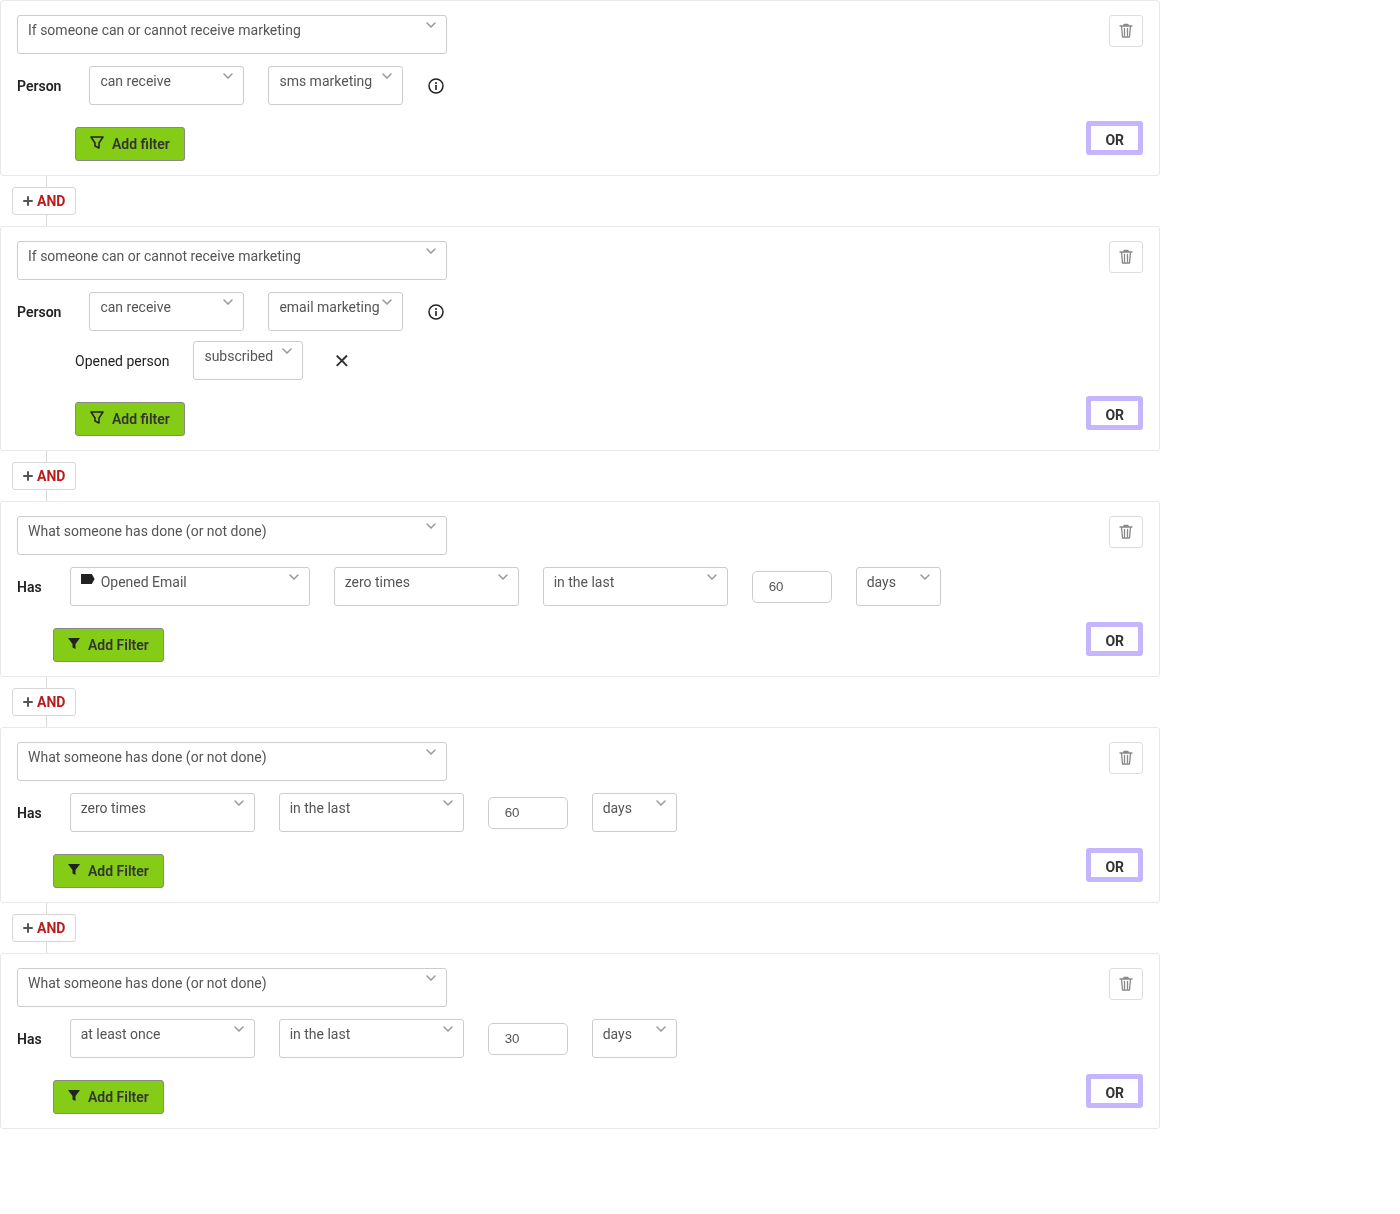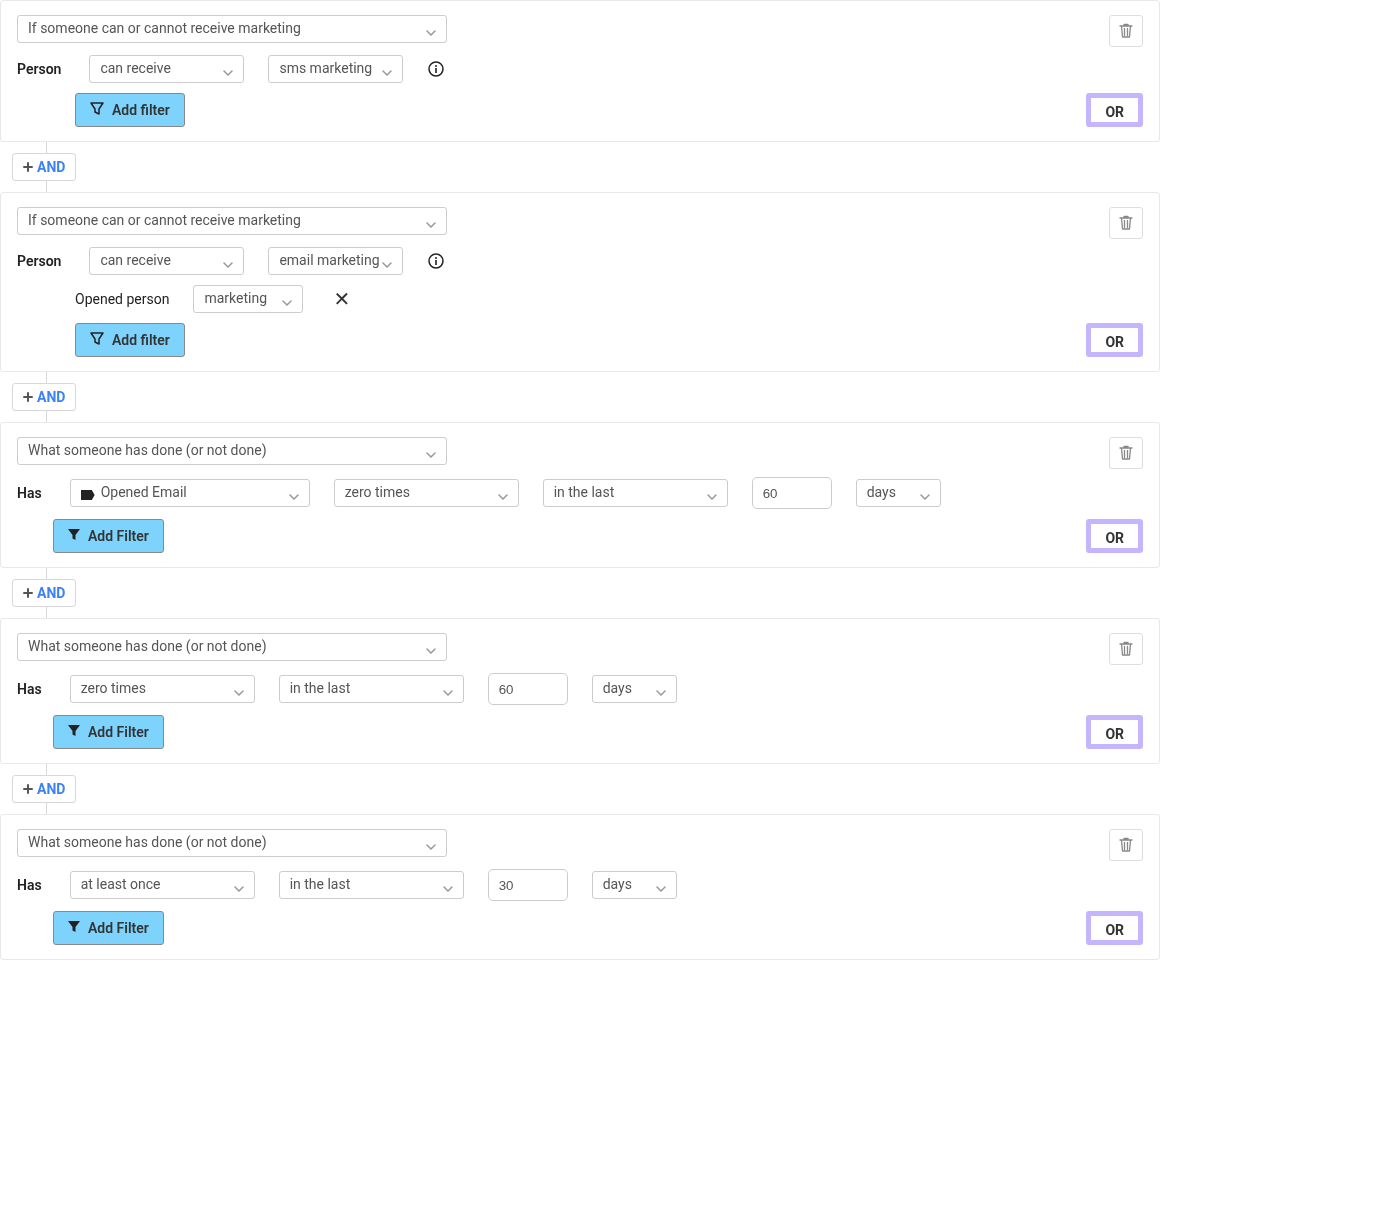--- a/index.html
+++ b/index.html
@@ -14,37 +14,37 @@
   }
   .block {
     border: 1px solid #e8e8e8;
     border-radius: 3px;
     background: #fff;
     padding: 14px 16px;
     position: relative;
   }
   .dropdown {
     display: inline-flex;
-    align-items: flex-end;
+    align-items: flex-start;
     justify-content: space-between;
     border: 1px solid #ccc;
     border-radius: 3px;
     background: #fff;
     padding: 6px 10px;
-    height: 28px;
+    height: 39px;
     cursor: pointer;
     color: #555;
   }
   .dd-wide { width: 430px; margin-bottom: 12px; }
   .dd-text { flex: 1; }
   .input-text {
     border: 1px solid #ccc;
     border-radius: 5px;
     background: #fff;
-    padding: 6px 10px;
+    padding: 6px 16px;
     height: 32px;
     color: #555;
     width: 80px;
   }
   .row {
     display: flex;
     align-items: center;
     flex-wrap: wrap;
     gap: 24px;
     margin-bottom: 10px;
@@ -75,25 +75,26 @@
     align-items: center;
     justify-content: space-between;
     margin-top: 4px;
   }
   .add-filter-btn {
     display: inline-flex;
     align-items: center;
     gap: 8px;
     border: 1px solid #888;
     border-radius: 3px;
-    background: #7dd3fc;
+    background: #84cc16;
     padding: 6px 14px;
     height: 34px;
     font-weight: 600;
     cursor: pointer;
+    margin-top: 12px;
   }
   .or-btn {
     border: 5px solid #c4b5fd;
     border-radius: 3px;
     background: #fff;
     padding: 6px 14px;
     height: 34px;
     font-weight: 700;
     cursor: pointer;
   }
@@ -115,21 +116,21 @@
   .and-connector::after { bottom: 0; height: 12px; }
   .and-btn {
     position: relative;
     z-index: 1;
     margin-left: -24px;
     border: 1px solid #d8d8d8;
     border-radius: 3px;
     background: #fff;
     padding: 4px 10px;
     font-weight: 700;
-    color: #3b82f6;
+    color: #b91c1c;
     cursor: pointer;
     display: inline-flex;
     align-items: center;
     gap: 4px;
     height: 28px;
   }
   .info-icon {
     display: inline-flex;
     width: 18px;
     height: 18px;
@@ -229,21 +230,21 @@
         <span class="info-icon">
           <svg width="16" height="16" viewBox="0 0 16 16">
             <circle cx="8" cy="8" r="7" stroke="#222" stroke-width="1.5" fill="none"></circle>
             <circle cx="8" cy="5" r="1" fill="#222"></circle>
             <rect x="7.2" y="7" width="1.6" height="5" fill="#222"></rect>
           </svg>
         </span>
       </div><div class="row" style="margin-left:58px">
         <span class="sub-label">Opened person</span>
         <div class="dropdown" style="width:110px">
-          <span class="dd-text">marketing</span>
+          <span class="dd-text">subscribed</span>
           <svg class="caret" width="10" height="6" viewBox="0 0 10 6">
             <path d="M1 1 L5 5 L9 1" stroke="#999" stroke-width="1.5" fill="none" stroke-linecap="round"></path>
           </svg>
         </div>
         <span class="close-x">✕</span>
       </div><div class="bottom-row">
         <div style="margin-left:58px" class="add-filter-btn">
           <span><svg width="14" height="14" viewBox="0 0 14 14">
               <path d="M1 1 h12 L9 7 v5 l-4 -2 V7 Z" stroke="#222" stroke-width="1.5" fill="none" stroke-linejoin="round"></path>
             </svg></span>

